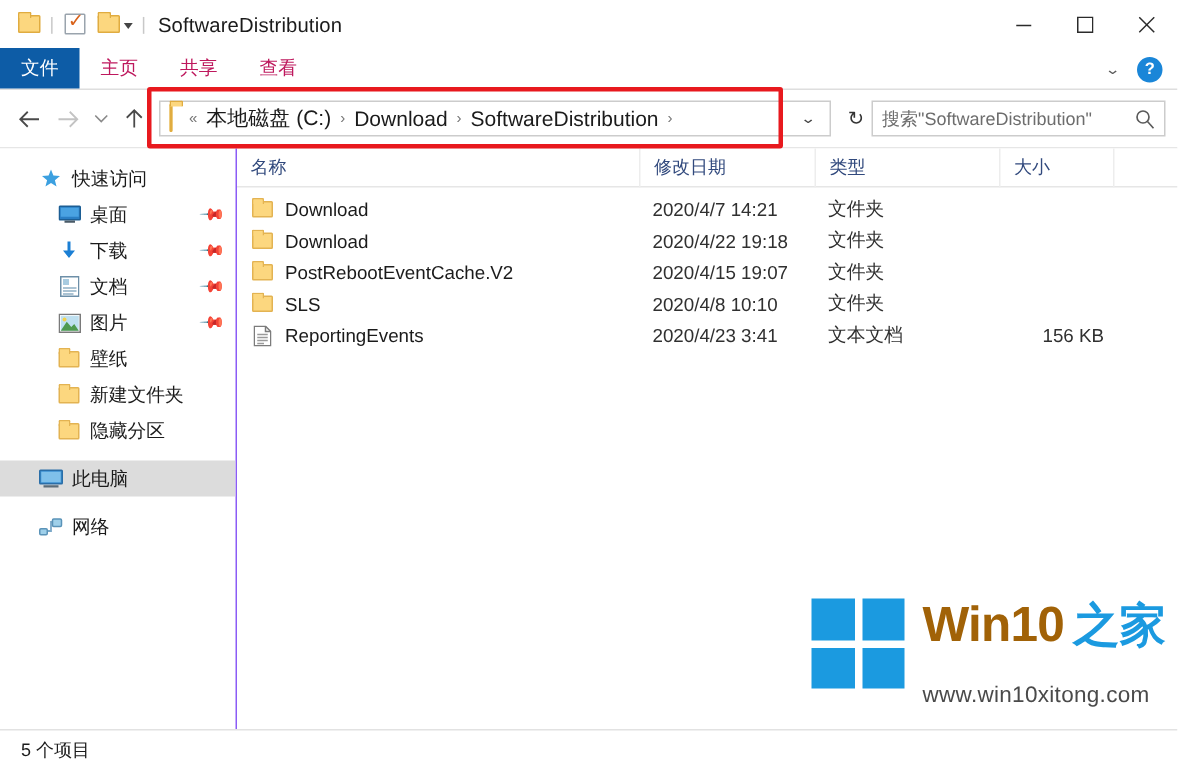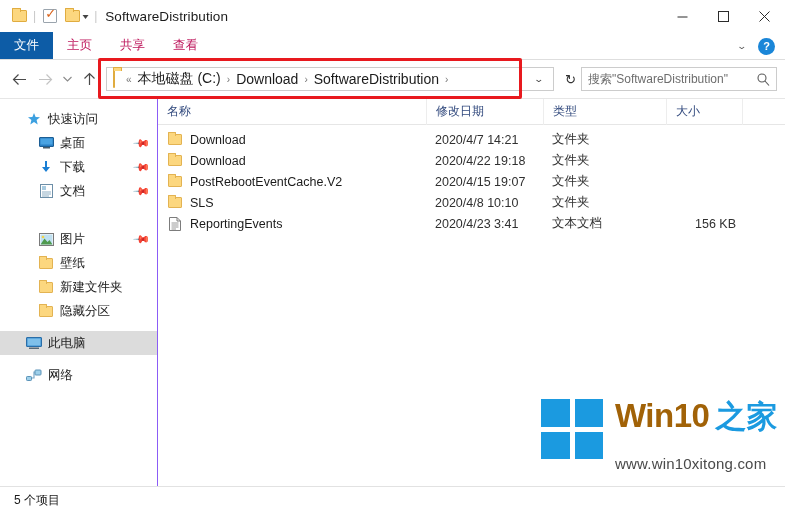--- a/index.html
+++ b/index.html
@@ -388,21 +388,21 @@
               <rect x="2" y="2" width="4" height="4" fill="#a8cbe0"></rect>
               <line x1="2" y1="8" x2="11" y2="8" stroke="#8fafc4"></line>
               <line x1="2" y1="10" x2="11" y2="10" stroke="#8fafc4"></line>
               <line x1="2" y1="12" x2="9" y2="12" stroke="#8fafc4"></line>
             </svg>
         </span>
         <span class="nav-label">文档</span>
         <span class="pin">📌</span>
       </div>
 
-      <div class="nav-item" style="padding-left:38px;margin-top:24px;">
+      <div class="nav-item" style="padding-left:38px;">
         <span class="nav-ico">
           <svg width="15" height="13" viewBox="0 0 15 13">
               <rect x="0.5" y="0.5" width="14" height="12" fill="#ffffff" stroke="#7a7a7a"></rect>
               <rect x="1.5" y="1.5" width="12" height="10" fill="#bfe0f0"></rect>
               <path d="M1.5 11.5 L5.5 5.5 L8.5 9 L10.5 7 L13.5 11.5 Z" fill="#4f9a4f"></path>
               <circle cx="4" cy="4" r="1.3" fill="#f3d24a"></circle>
             </svg>
         </span>
         <span class="nav-label">图片</span>
         <span class="pin">📌</span>

